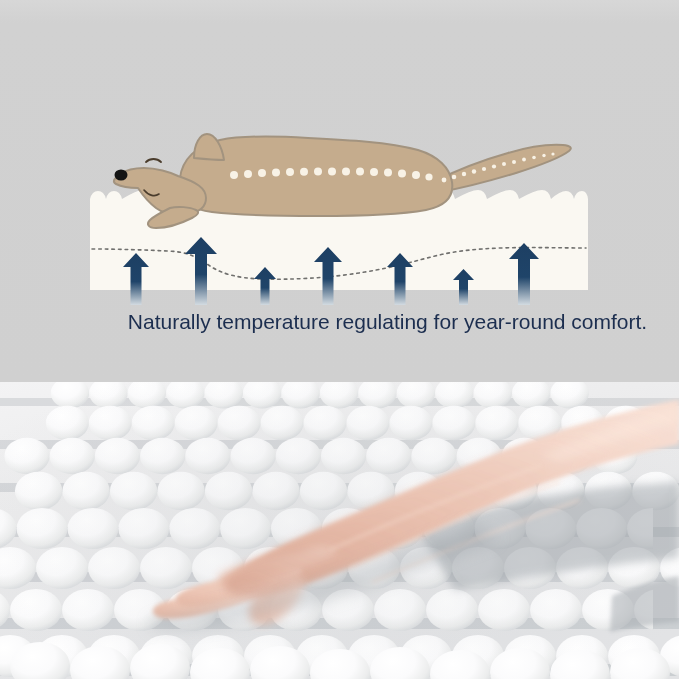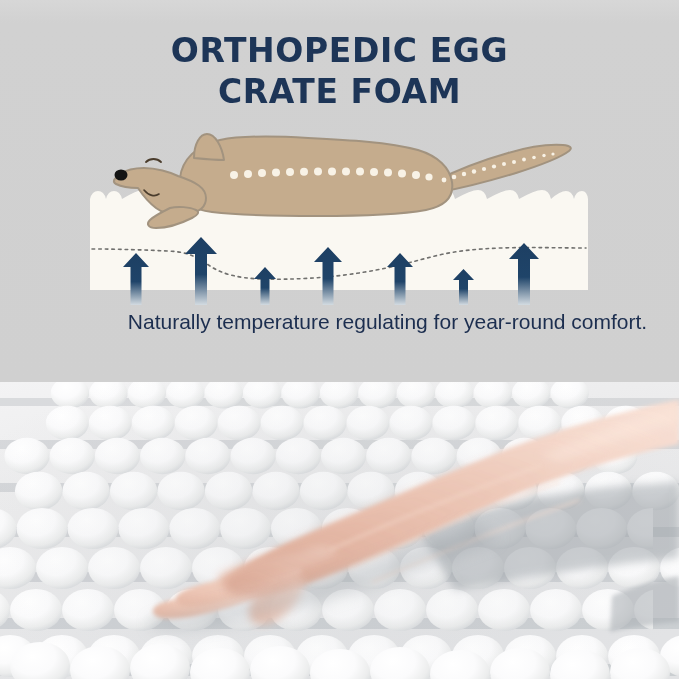--- a/index.html
+++ b/index.html
@@ -124,24 +124,20 @@
   }
   #foam-photo { display: block; width: 679px; height: 297px; }
 </style>
 </head>
 <body>
 
 <div id="page">
 
   <div id="top-panel">
 
-    <div id="headline">
-      <span class="hl-line">ORTHOPEDIC EGG</span>
-      <span class="hl-line">CRATE FOAM</span>
-    </div>
 
     <div id="illustration">
 
       <div class="foam-block"></div>
 
       <div class="foam-scallops">
         <svg width="498" height="18" viewBox="0 0 498 18">
           <path fill="#faf8f2" d="
             M0,18
             L0,9

